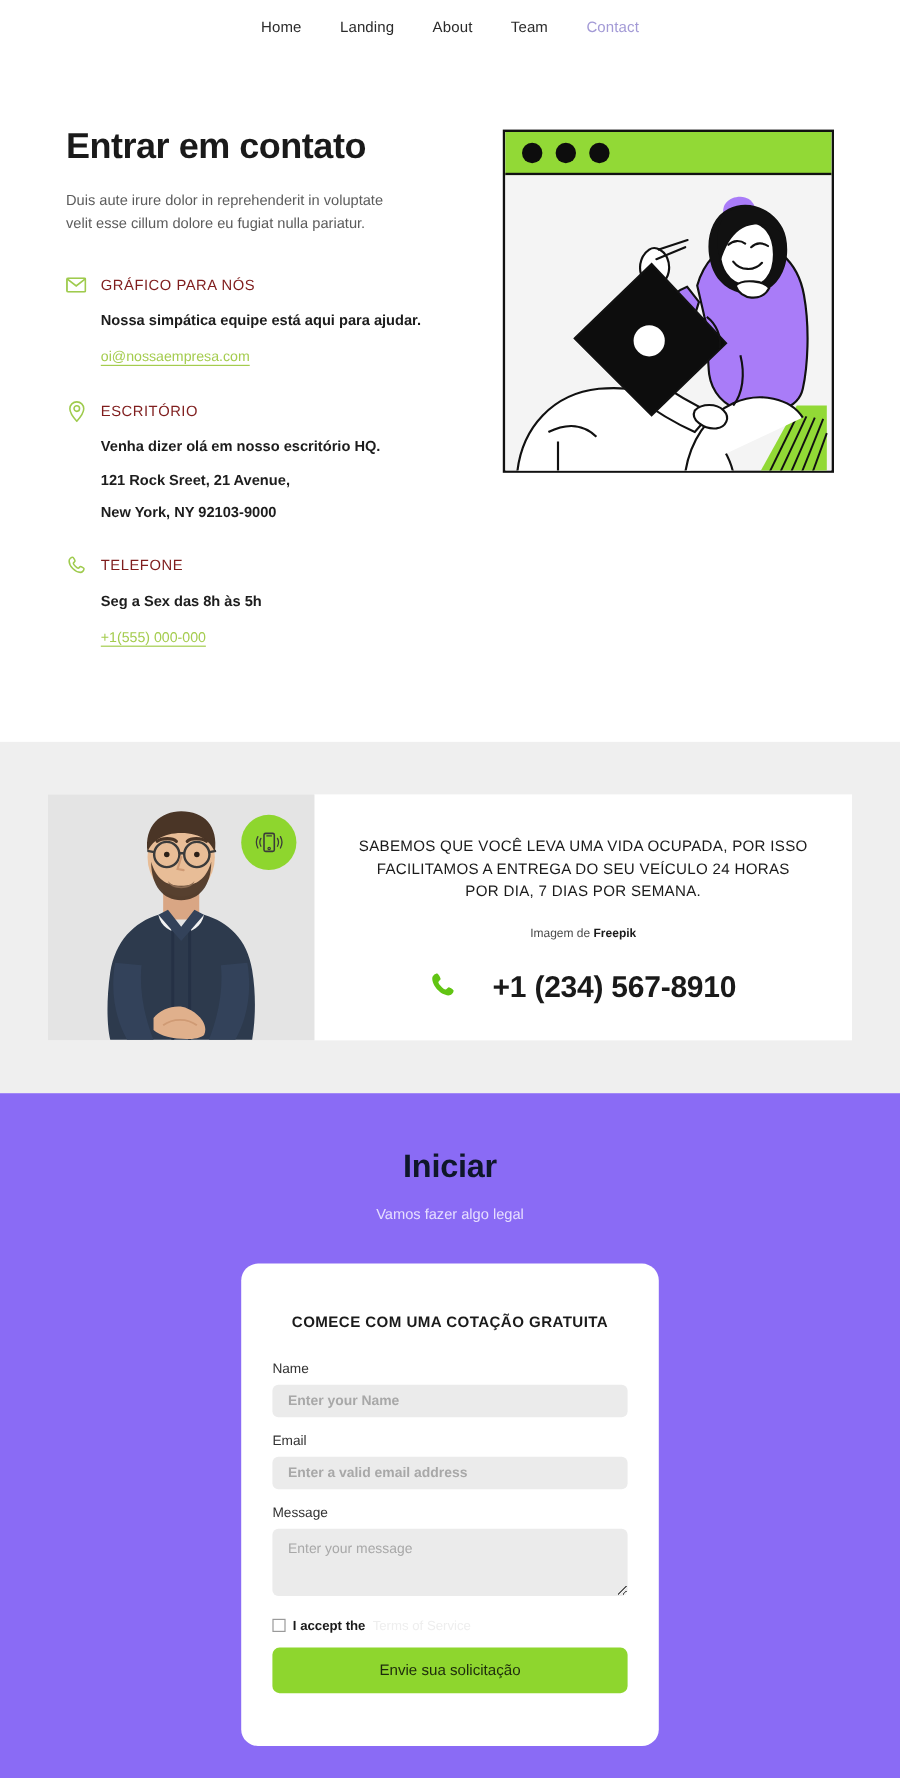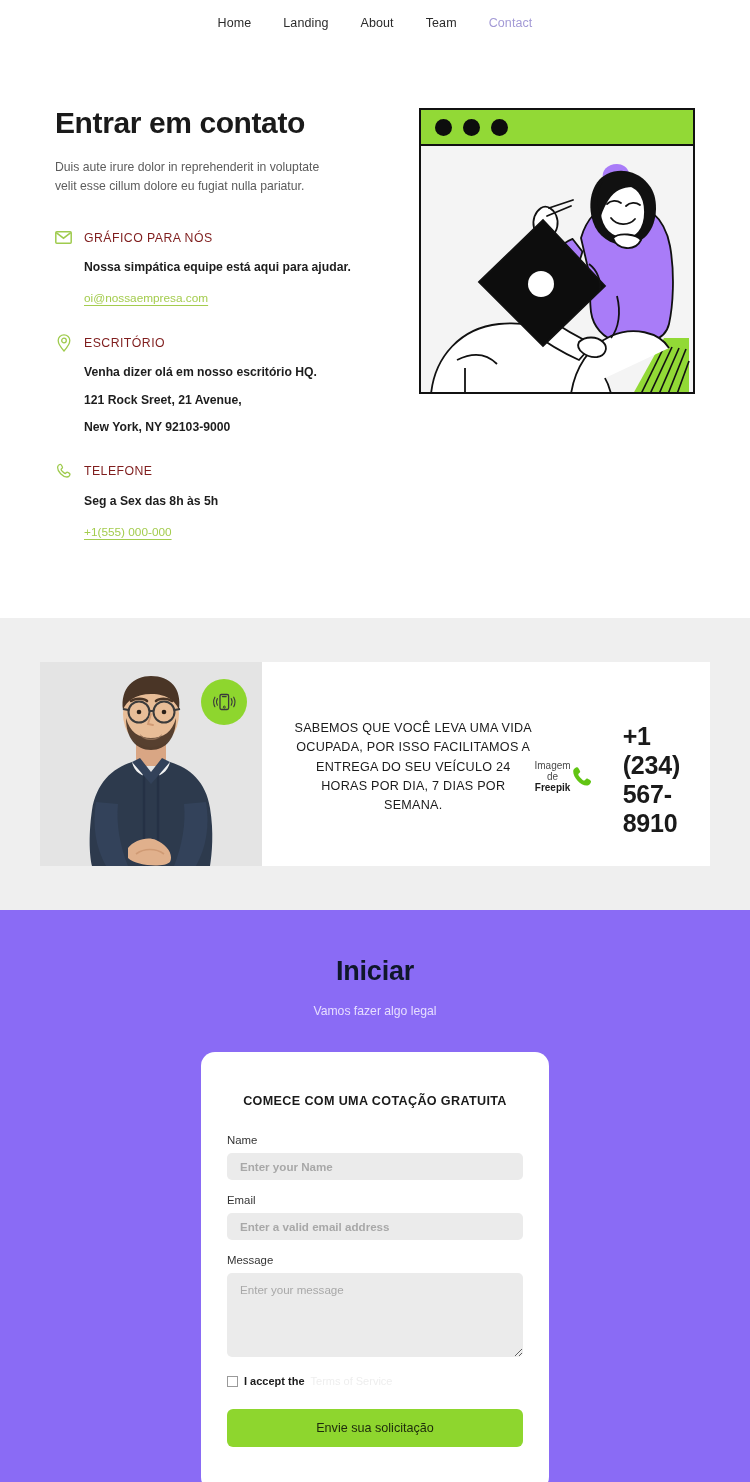--- a/index.html
+++ b/index.html
@@ -164,21 +164,21 @@
     border-radius: 50%;
     background: #8ed62e;
     display: flex;
     align-items: center;
     justify-content: center;
   }
   .cta-body {
     flex: 1;
     padding: 34px 30px 28px 30px;
     display: flex;
-    flex-direction: row;
+    flex-direction: column;
     align-items: center;
     justify-content: center;
   }
   .cta-headline {
     font-size: 12.6px;
     color: #1b1b1b;
     letter-spacing: .25px;
     line-height: 1.52;
     text-align: center;
     max-width: 375px;
@@ -245,32 +245,32 @@
     background: #ebebeb;
     border: none;
     border-radius: 5px;
     font-family: "Liberation Sans", sans-serif;
     font-size: 11.6px;
     color: #333333;
     padding: 0 13px;
   }
   .field-input { height: 27px; font-weight: bold; }
   .field-textarea {
-    height: 84px;
+    height: 56px;
     padding: 9px 13px;
     resize: vertical;
     line-height: 1.4;
   }
   .field-input::placeholder, .field-textarea::placeholder { color: #a8a8a8; }
   .field-group { margin-bottom: 14px; }
   .terms-row {
     display: flex;
     align-items: center;
     gap: 6px;
-    margin: 12px 0 22px 0;
+    margin: 12px 0 12px 0;
     font-size: 11px;
     color: #1a1a1a;
     font-weight: bold;
   }
   .terms-check {
     width: 11px; height: 11px;
     border: 1px solid #9a9a9a;
     background: #fff;
     flex: 0 0 11px;
     cursor: pointer;

